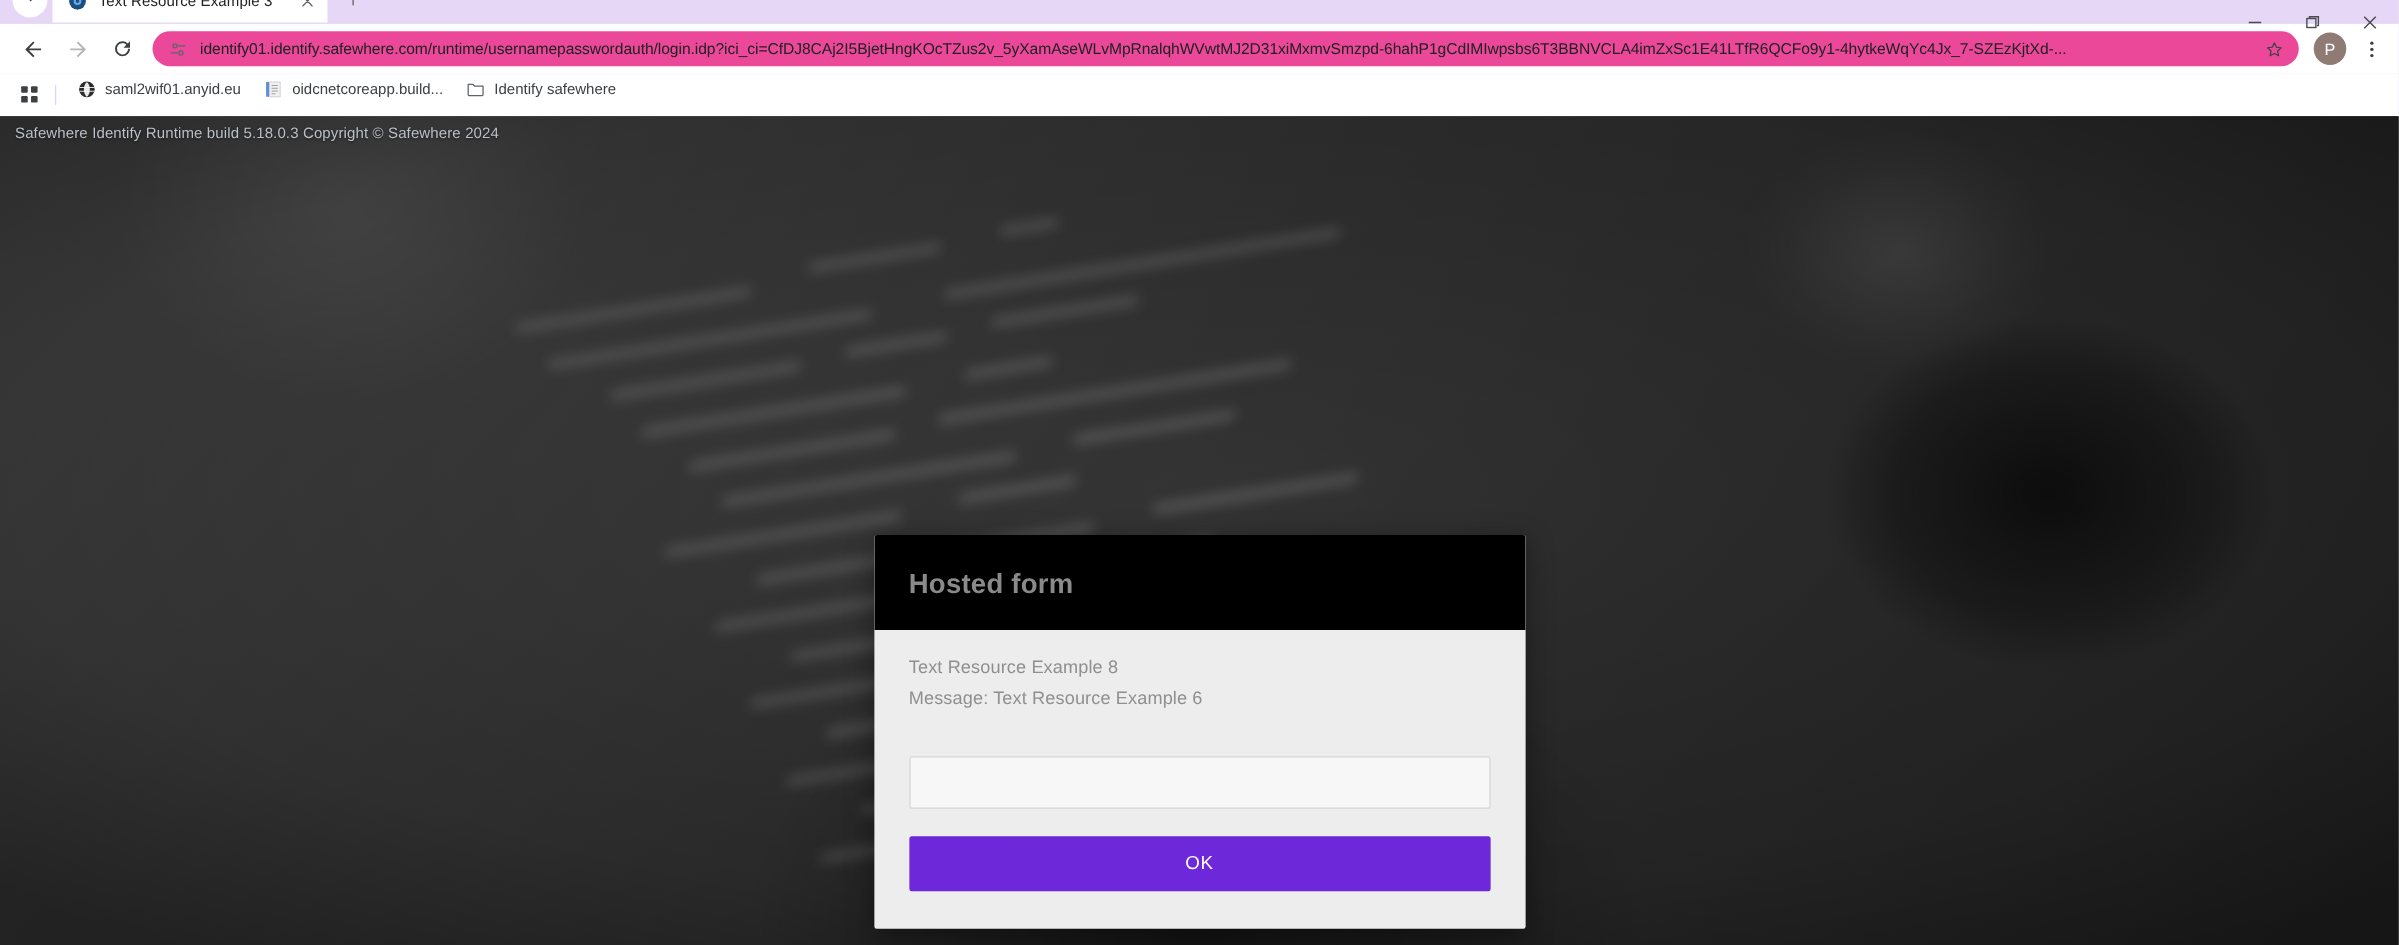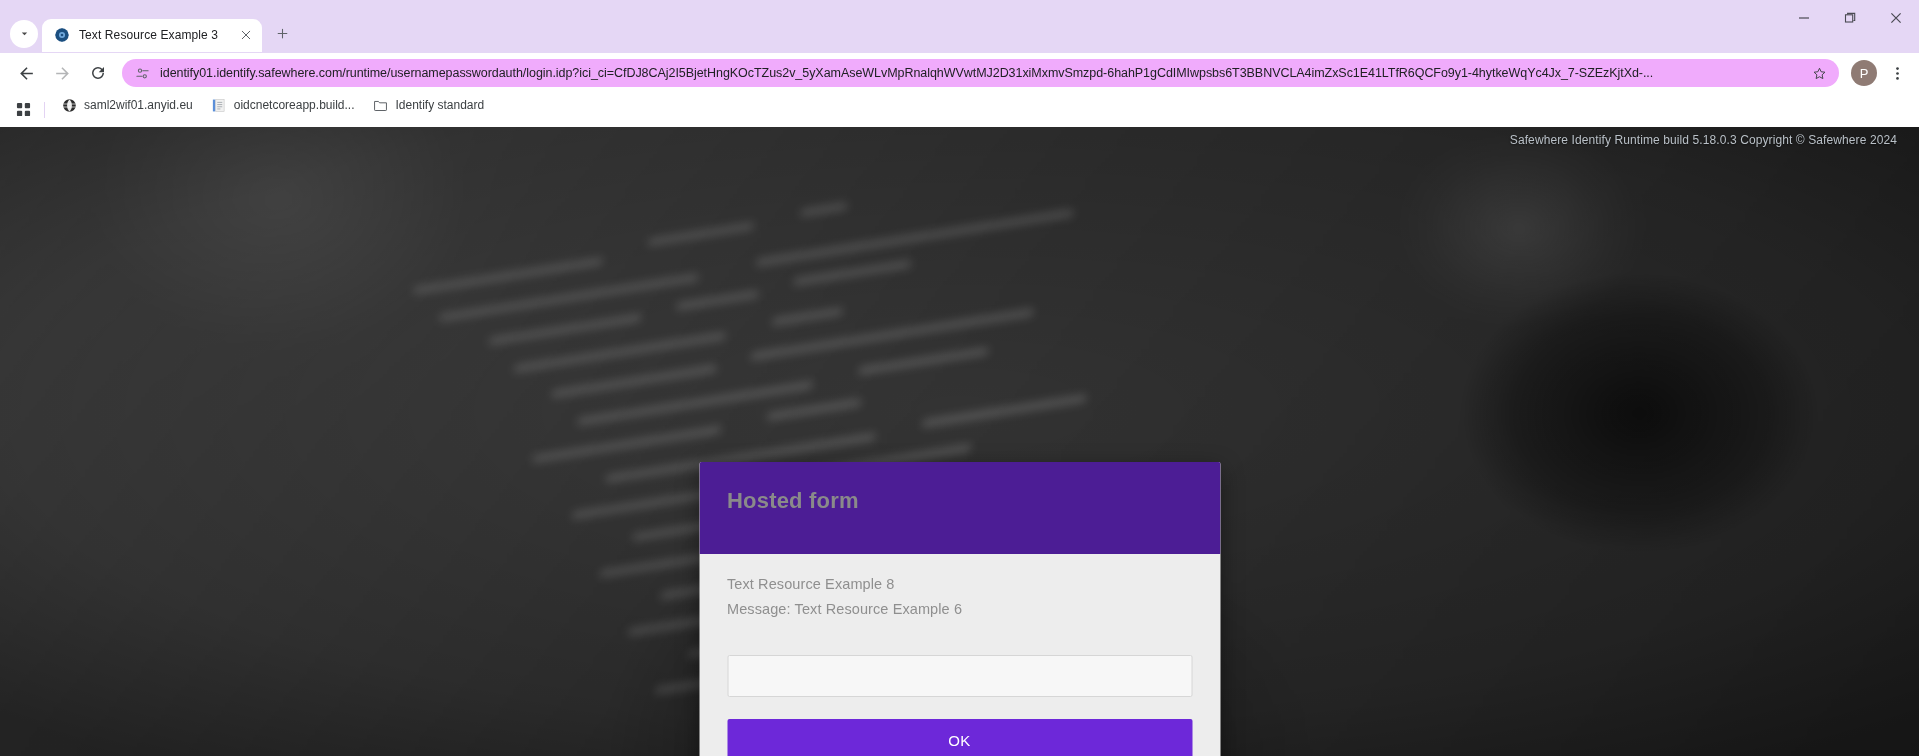--- a/index.html
+++ b/index.html
@@ -17,21 +17,21 @@
   .browser {
     width: 1919px;
     height: 756px;
     position: relative;
     display: flex;
     flex-direction: column;
     background: #e9dbf7;
   }
 
   .titlebar {
-    height: 53px;
+    height: 19px;
     background: #e5d7f5;
     display: flex;
     align-items: flex-end;
     position: relative;
     flex: 0 0 auto;
   }
 
   .tabstrip-left {
     display: flex;
     align-items: center;
@@ -130,21 +130,21 @@
     cursor: pointer;
     flex: 0 0 30px;
     margin: 0 3px;
   }
   .nav-btn svg { display: block; }
   .nav-btn.disabled svg { opacity: 0.38; }
 
   .omnibox {
     flex: 1 1 auto;
     height: 28px;
-    background: #f0abfc;
+    background: #ec4899;
     border-radius: 15px;
     display: flex;
     align-items: center;
     padding: 0 8px 0 12px;
     margin: 0 8px 0 6px;
     min-width: 0;
     cursor: text;
   }
 
   .omni-site-icon {
@@ -293,22 +293,22 @@
   .bg-vignette {
     position: absolute;
     inset: 0;
     background: radial-gradient(ellipse 70% 70% at 50% 45%, rgba(0,0,0,0) 0%, rgba(0,0,0,0.22) 72%, rgba(0,0,0,0.45) 100%);
   }
 
   
   .runtime-banner {
     position: absolute;
     top: 0; left: 0; right: 0;
-    padding: 6px 22px 0 0;
-    text-align: right;
+    padding: 6px 22px 0 12px;
+    text-align: left;
     font-size: 12px;
     color: #b9c0c7;
     letter-spacing: 0.1px;
     z-index: 5;
     text-shadow: 0 1px 2px rgba(0,0,0,0.55);
   }
 
   
   .dialog {
     position: absolute;
@@ -317,22 +317,22 @@
     transform: translateX(-50%);
     width: 521px;
     background: #ededed;
     box-shadow: 0 6px 22px rgba(0,0,0,0.40);
     z-index: 6;
     border-radius: 2px;
     overflow: hidden;
   }
 
   .dialog-header {
-    background: #4c1d95;
-    padding: 26px 28px 40px 28px;
+    background: #000000;
+    padding: 26px 28px 24px 28px;
   }
 
   .dialog-title {
     font-size: 22px;
     font-weight: bold;
     color: #8a8a8a;
     letter-spacing: 0.2px;
   }
 
   .dialog-body {
@@ -515,21 +515,21 @@
       </span>
       <span class="bm-label">oidcnetcoreapp.build...</span>
     </div>
 
     <div class="bm-item">
       <span class="bm-icon">
         <svg viewBox="0 0 24 24" aria-hidden="true">
           <path d="M2.5 5.5h6.2l1.8 2.2h11V19a1 1 0 01-1 1H3.5a1 1 0 01-1-1z" stroke="#5f6368" stroke-width="1.6" fill="none" stroke-linejoin="round"></path>
         </svg>
       </span>
-      <span class="bm-label">Identify standard</span>
+      <span class="bm-label">Identify safewhere</span>
     </div>
   </div>
 
   <div class="viewport">
 
     <div class="bg-photo"></div>
 
     <div class="bg-code">
       <div class="code-line" style="left:18%;top:5%;width:16%;"></div>
       <div class="code-line" style="left:38%;top:3%;width:9%;"></div>

